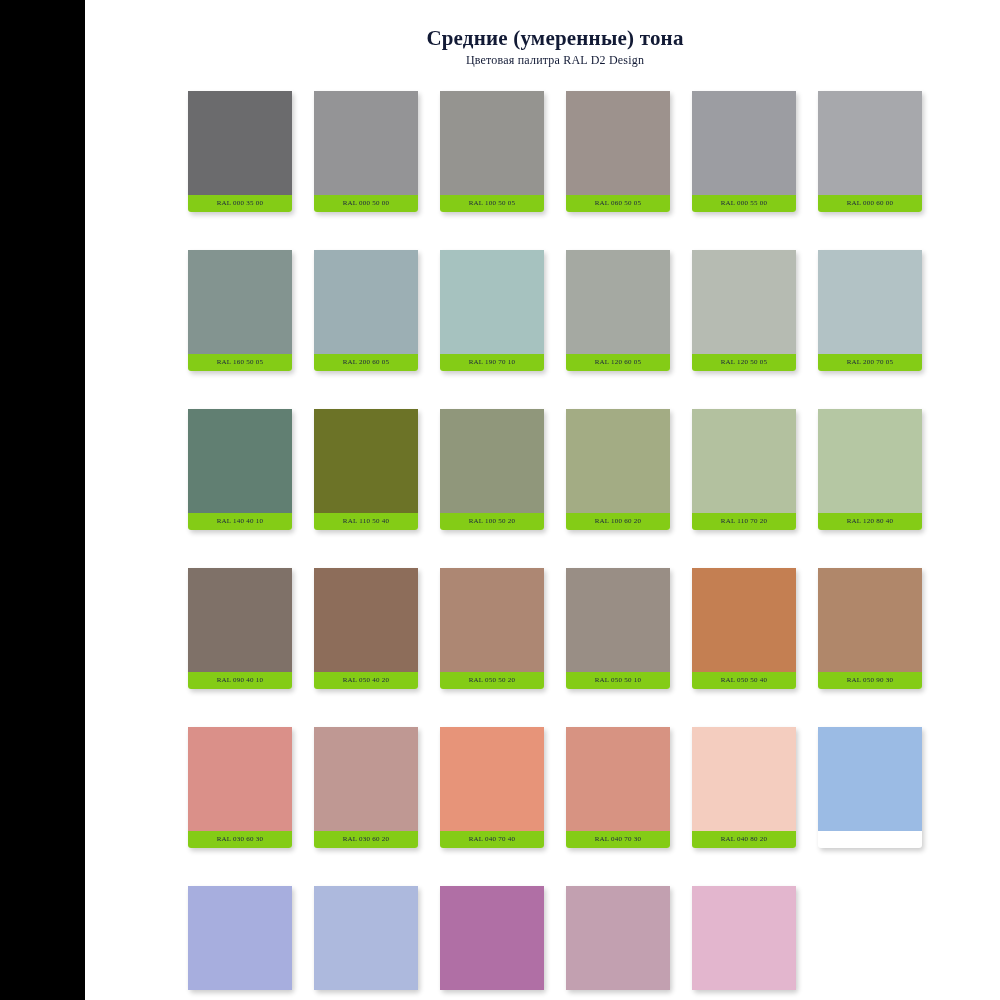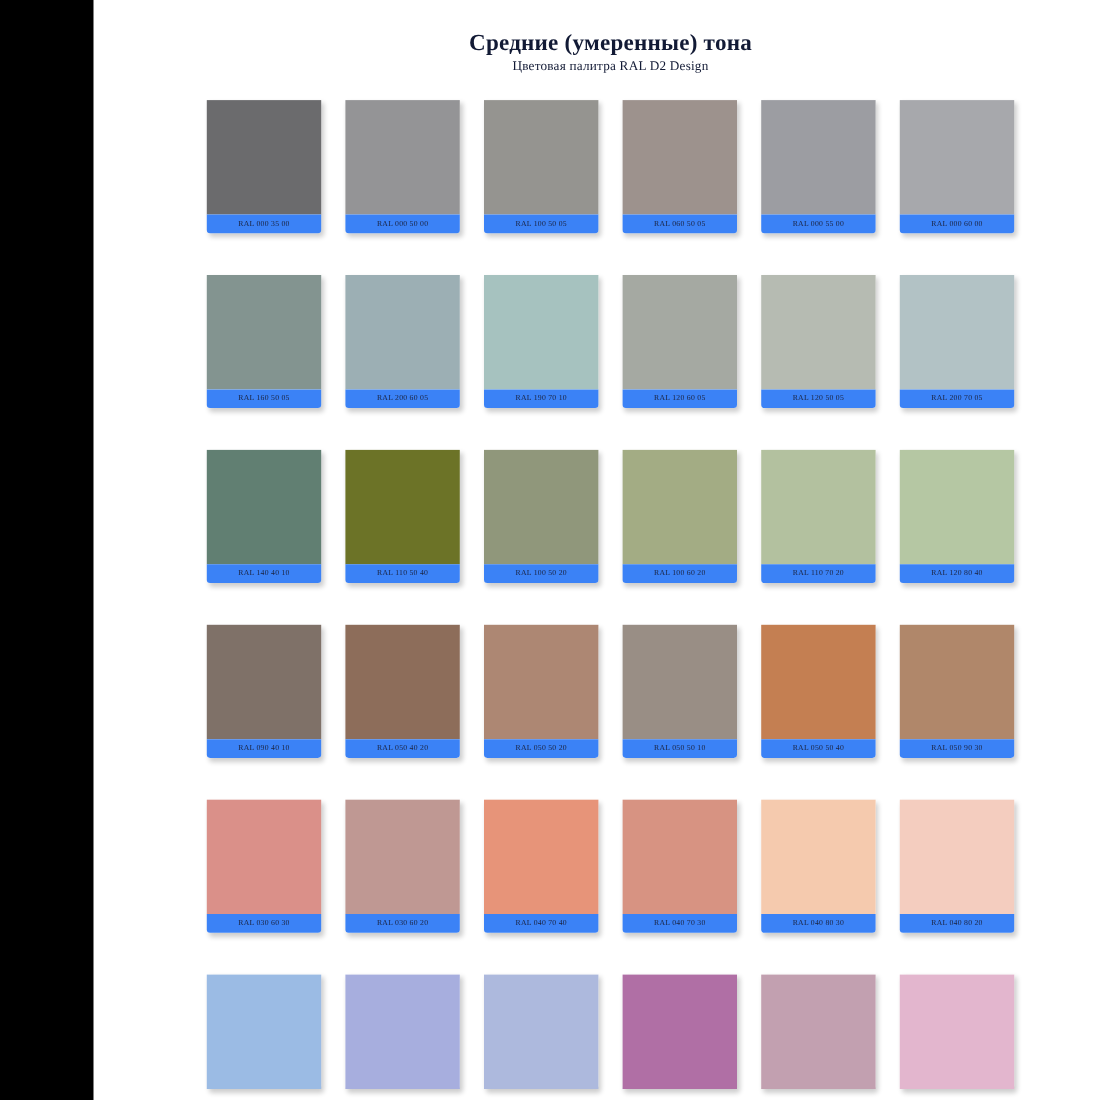--- a/index.html
+++ b/index.html
@@ -83,21 +83,21 @@
   .swatch-label {
     display: block;
     height: 17px;
     line-height: 17px;
     text-align: center;
     font-family: "Liberation Serif", "DejaVu Serif", serif;
     font-size: 7px;
     letter-spacing: 0.25px;
     color: #1b2340;
     white-space: nowrap;
-    background: #3b82f6;
+    background: #84cc16;
     border-radius: 0 0 3px 3px;
   }
 </style>
 </head>
 <body>
 
 <div id="page">
   <div id="paper">
 
     <div id="header">
@@ -212,24 +212,20 @@
         </div>
         <div class="swatch-card">
           <div class="swatch-color" style="background-color: rgb(231, 148, 121);"></div>
           <div class="swatch-label">RAL 040 70 40</div>
         </div>
         <div class="swatch-card">
           <div class="swatch-color" style="background-color: rgb(215, 147, 130);"></div>
           <div class="swatch-label">RAL 040 70 30</div>
         </div>
         <div class="swatch-card">
-          <div class="swatch-color" style="background-color: rgb(245, 202, 174);"></div>
-          <div class="swatch-label">RAL 040 80 30</div>
-        </div>
-        <div class="swatch-card">
           <div class="swatch-color" style="background-color: rgb(244, 205, 191);"></div>
           <div class="swatch-label">RAL 040 80 20</div>
         </div>
         <div class="swatch-card">
           <div class="swatch-color" style="background-color: rgb(155, 187, 228);"></div>
         </div>
         <div class="swatch-card">
           <div class="swatch-color" style="background-color: rgb(167, 174, 222);"></div>
         </div>
         <div class="swatch-card">

